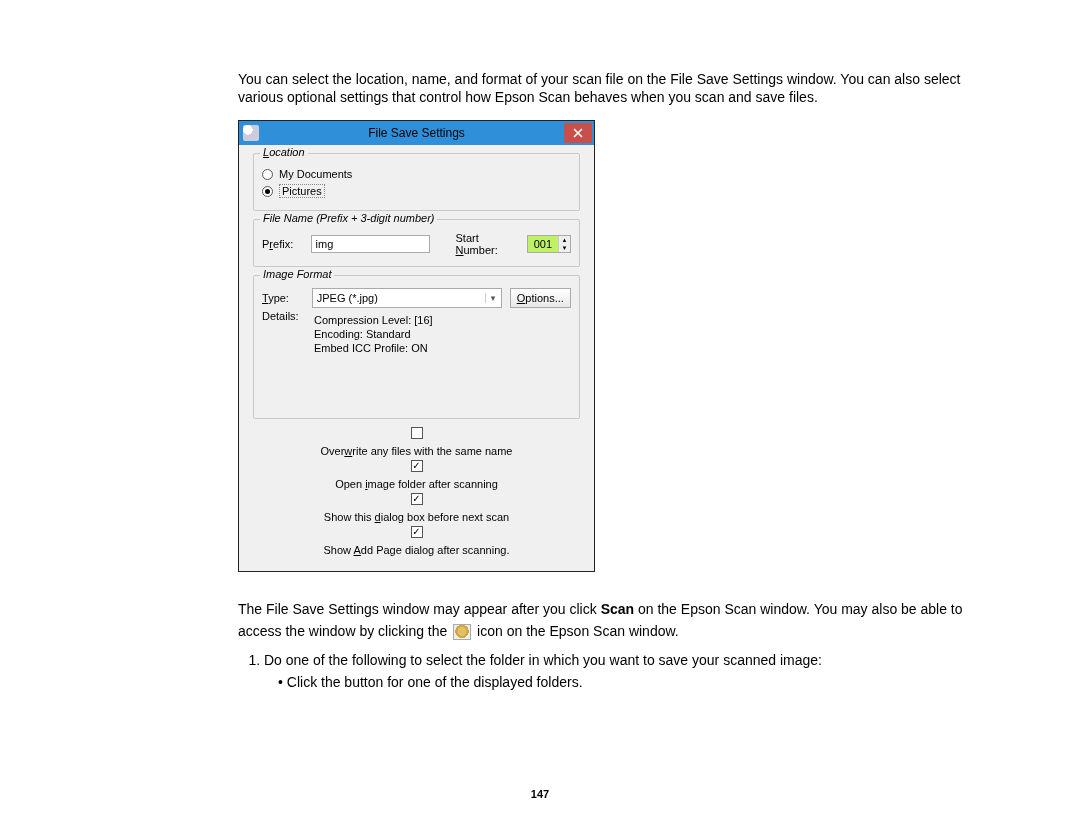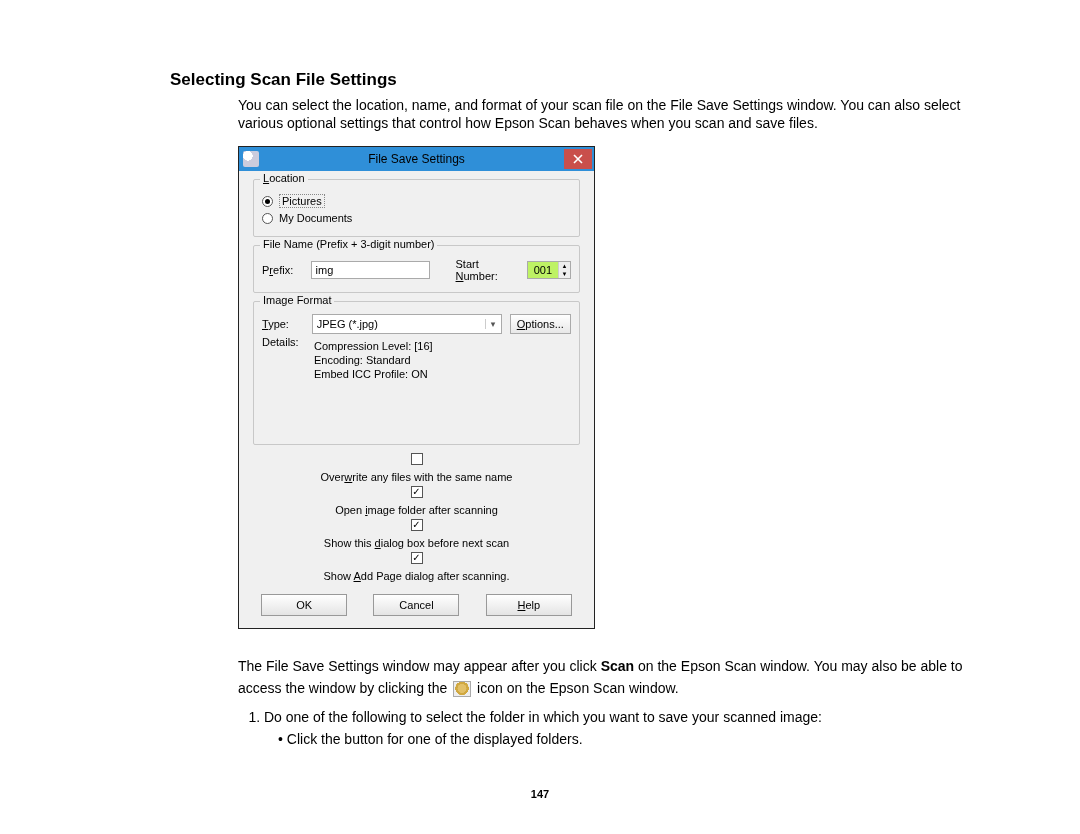--- a/index.html
+++ b/index.html
@@ -79,20 +79,21 @@
     margin-bottom: 8px;
     position: relative;
   }
   .group-label {
     position: absolute;
     top: -8px;
     left: 6px;
     background: #f0f0f0;
     padding: 0 3px;
     font-size: 11px;
+    font-style: italic;
   }
   .radio-row {
     display: flex;
     align-items: center;
     margin: 4px 0;
     gap: 6px;
   }
   .radio {
     width: 11px; height: 11px;
     border: 1px solid #555;
@@ -262,21 +263,20 @@
     left: 0; right: 0;
     text-align: center;
     font-size: 11px;
     font-weight: bold;
   }
 </style>
 </head>
 <body>
 
 <div class="page">
-  <h2 class="section-title">Selecting Scan File Settings</h2>
   <p class="intro-para">You can select the location, name, and format of your scan file on the File Save Settings window. You can also select various optional settings that control how Epson Scan behaves when you scan and save files.</p>
 
   <div class="shot-wrap">
     <div class="dialog">
 
       <div class="titlebar">
         <span class="sysicon"></span>
         <span class="title">File Save Settings</span>
         <span class="close">
           <svg viewBox="0 0 10 10">
@@ -284,27 +284,27 @@
             </svg>
         </span>
       </div>
 
       <div class="client">
 
         <div class="group">
           <span class="group-label"><span class="u">L</span><span>ocation</span></span>
 
           <label class="radio-row">
+            <span class="radio"></span>
+            <span>My Documents</span>
+          </label>
+
+          <label class="radio-row">
             <span class="radio checked"></span>
             <span class="sel-box">Pictures</span>
-          </label>
-
-          <label class="radio-row">
-            <span class="radio"></span>
-            <span>My Documents</span>
           </label>
 
         </div>
 
         <div class="group">
           <span class="group-label">File Name (Prefix + 3-digit number)</span>
           <div class="field-row">
             <span class="lbl">P<span class="u">r</span>efix:</span>
             <input class="txt-input" style="width: 119px;" value="img">
             <span style="margin-left:18px">Start <span class="u">N</span>umber:</span>
@@ -348,25 +348,20 @@
         </label>
         <label class="chk-row">
           <span class="chk checked"></span>
           <span>Show this <span class="u">d</span>ialog box before next scan</span>
         </label>
         <label class="chk-row">
           <span class="chk checked"></span>
           <span>Show <span class="u">A</span>dd Page dialog after scanning.</span>
         </label>
 
-        <div class="btn-row">
-          <button class="dlg-btn">OK</button>
-          <button class="dlg-btn">Cancel</button>
-          <button class="dlg-btn"><span class="u">H</span>elp</button>
-        </div>
       </div>
     </div>
   </div>
 
   <p class="body-text">
     <span>The File Save Settings window may appear after you click </span><b>Scan</b><span> on the Epson Scan window. You may also be able to access the window by clicking the </span><span class="inline-icon"></span><span> icon on the Epson Scan window.</span>
   </p>
 
   <ol class="steps">
     <li>

